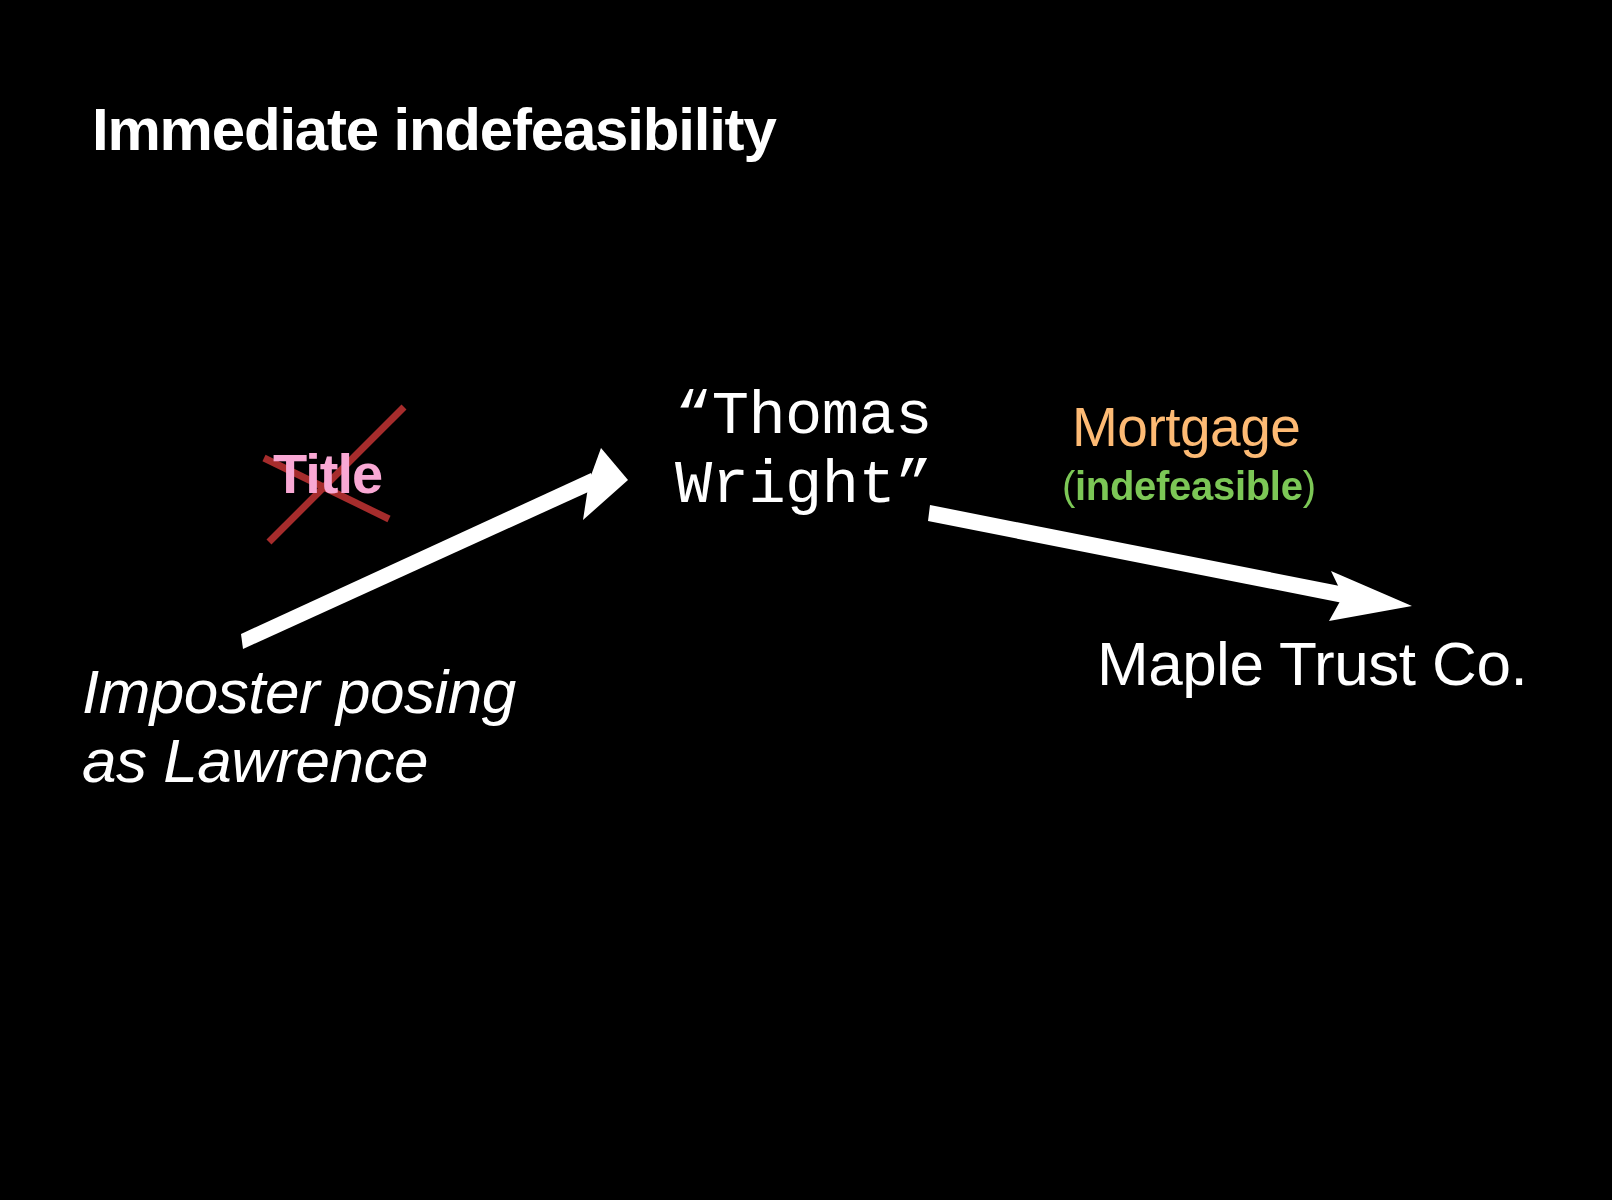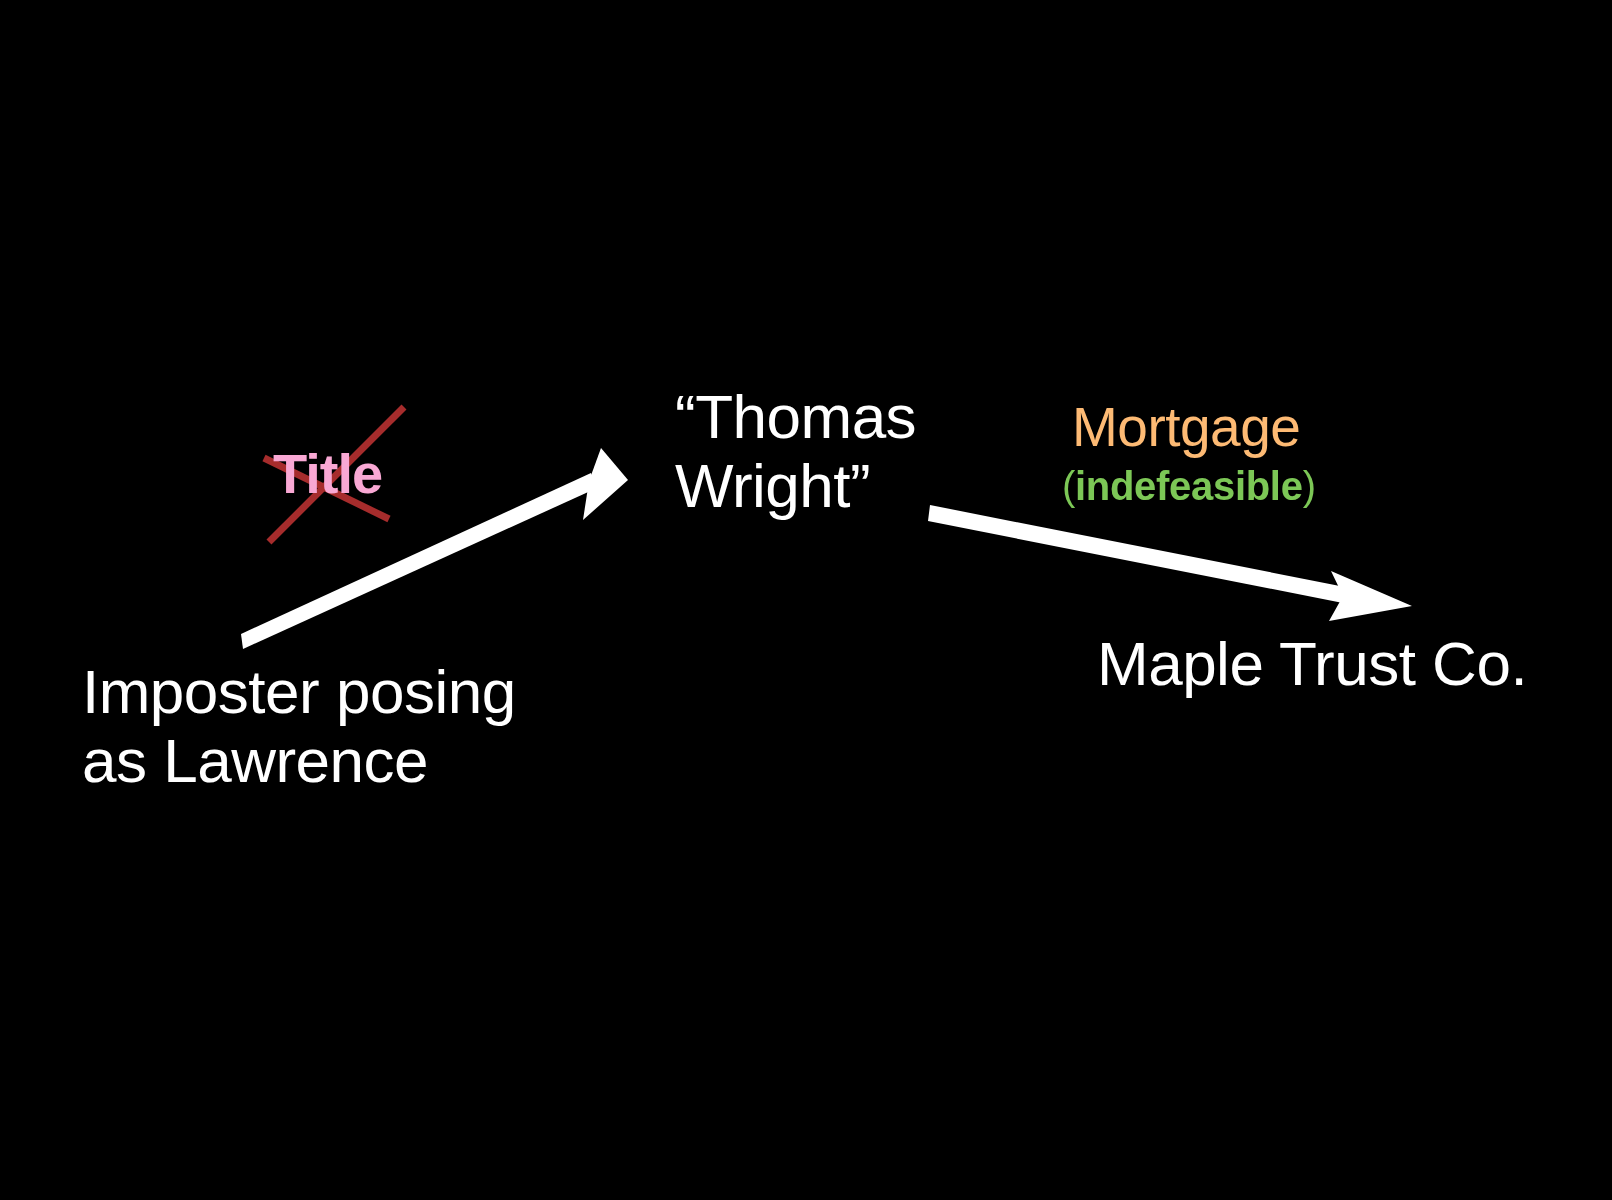--- a/index.html
+++ b/index.html
@@ -45,27 +45,29 @@
     font-weight: bold;
     color: #f9a8d4;
     letter-spacing: -1px;
   }
   #thomas-wright-label {
     left: 675px;
     top: 382px;
     font-size: 62px;
     font-weight: normal;
     color: #ffffff;
+    font-family: Liberation Mono, monospace;
   }
   #imposter-label {
     left: 82px;
     top: 657px;
     font-size: 62px;
     font-weight: normal;
     color: #ffffff;
+    font-style: italic;
   }
   #mortgage-label {
     left: 1072px;
     top: 397px;
     font-size: 55px;
     font-weight: normal;
     color: #fdba74;
     letter-spacing: -0.5px;
   }
   #mortgage-status {
@@ -84,20 +86,21 @@
     font-size: 62px;
     font-weight: normal;
     color: #ffffff;
   }
 </style>
 </head>
 <body>
 
 <div id="slide">
 
+  <div class="txt" id="slide-title">Immediate indefeasibility</div>
 
   <svg id="slide-svg" viewBox="0 0 1612 1200">
 
     <g>
       <path d="M 243 649 L 241 634 L 591 473 L 597 488 Z" fill="#ffffff"></path>
       <path d="M 583 520 L 628 480 L 601 448 L 589 481 Z" fill="#ffffff"></path>
     </g>
 
     <g>
       <path d="M 930 505 L 928 521 L 1348 604 L 1350 588 Z" fill="#ffffff"></path>

